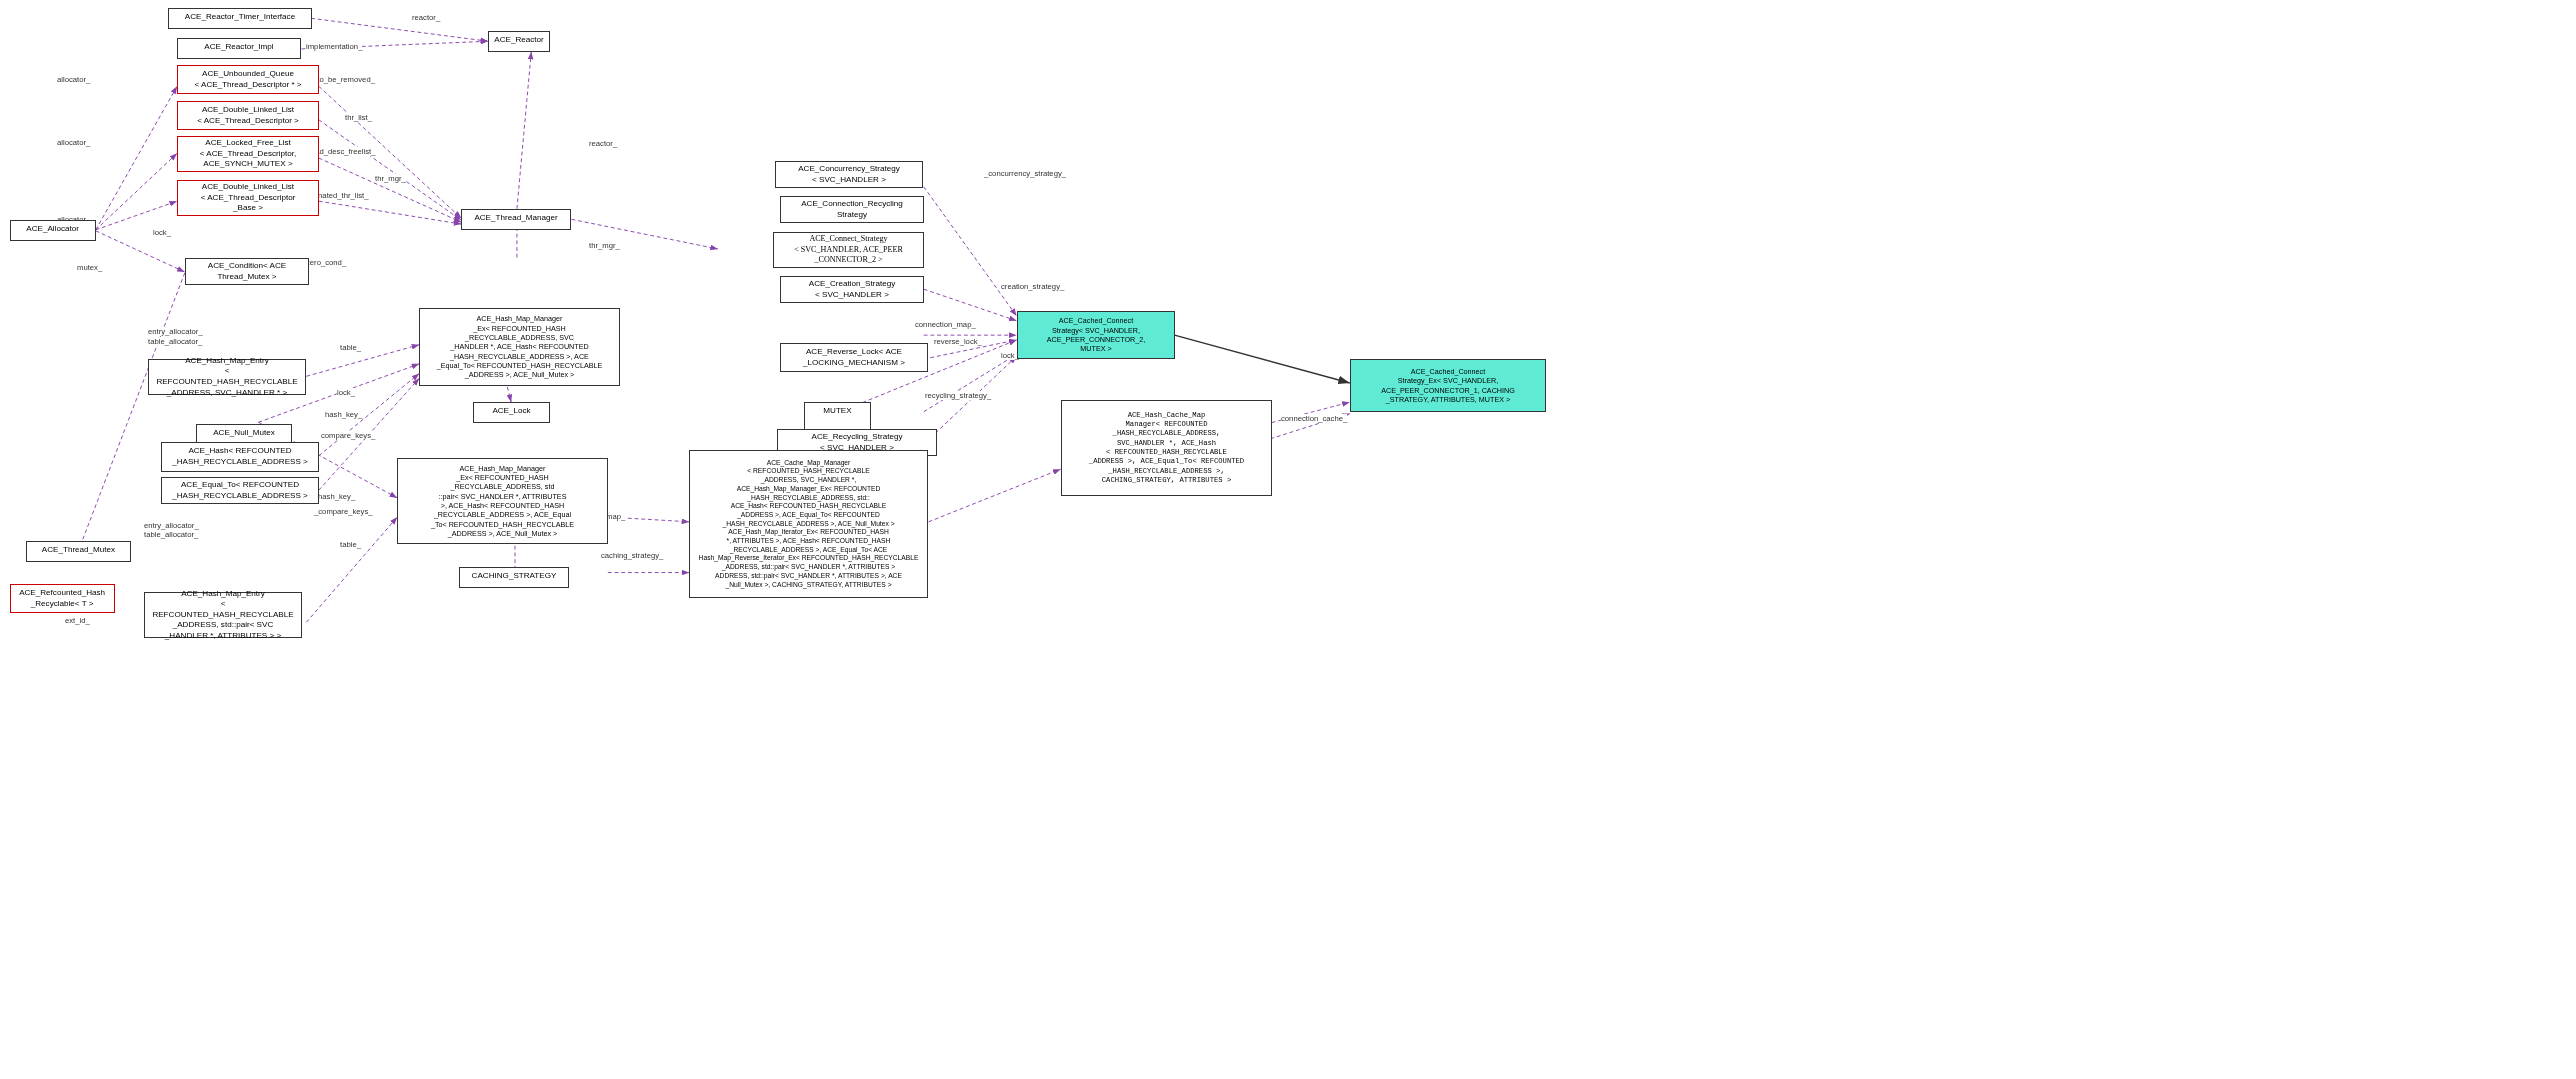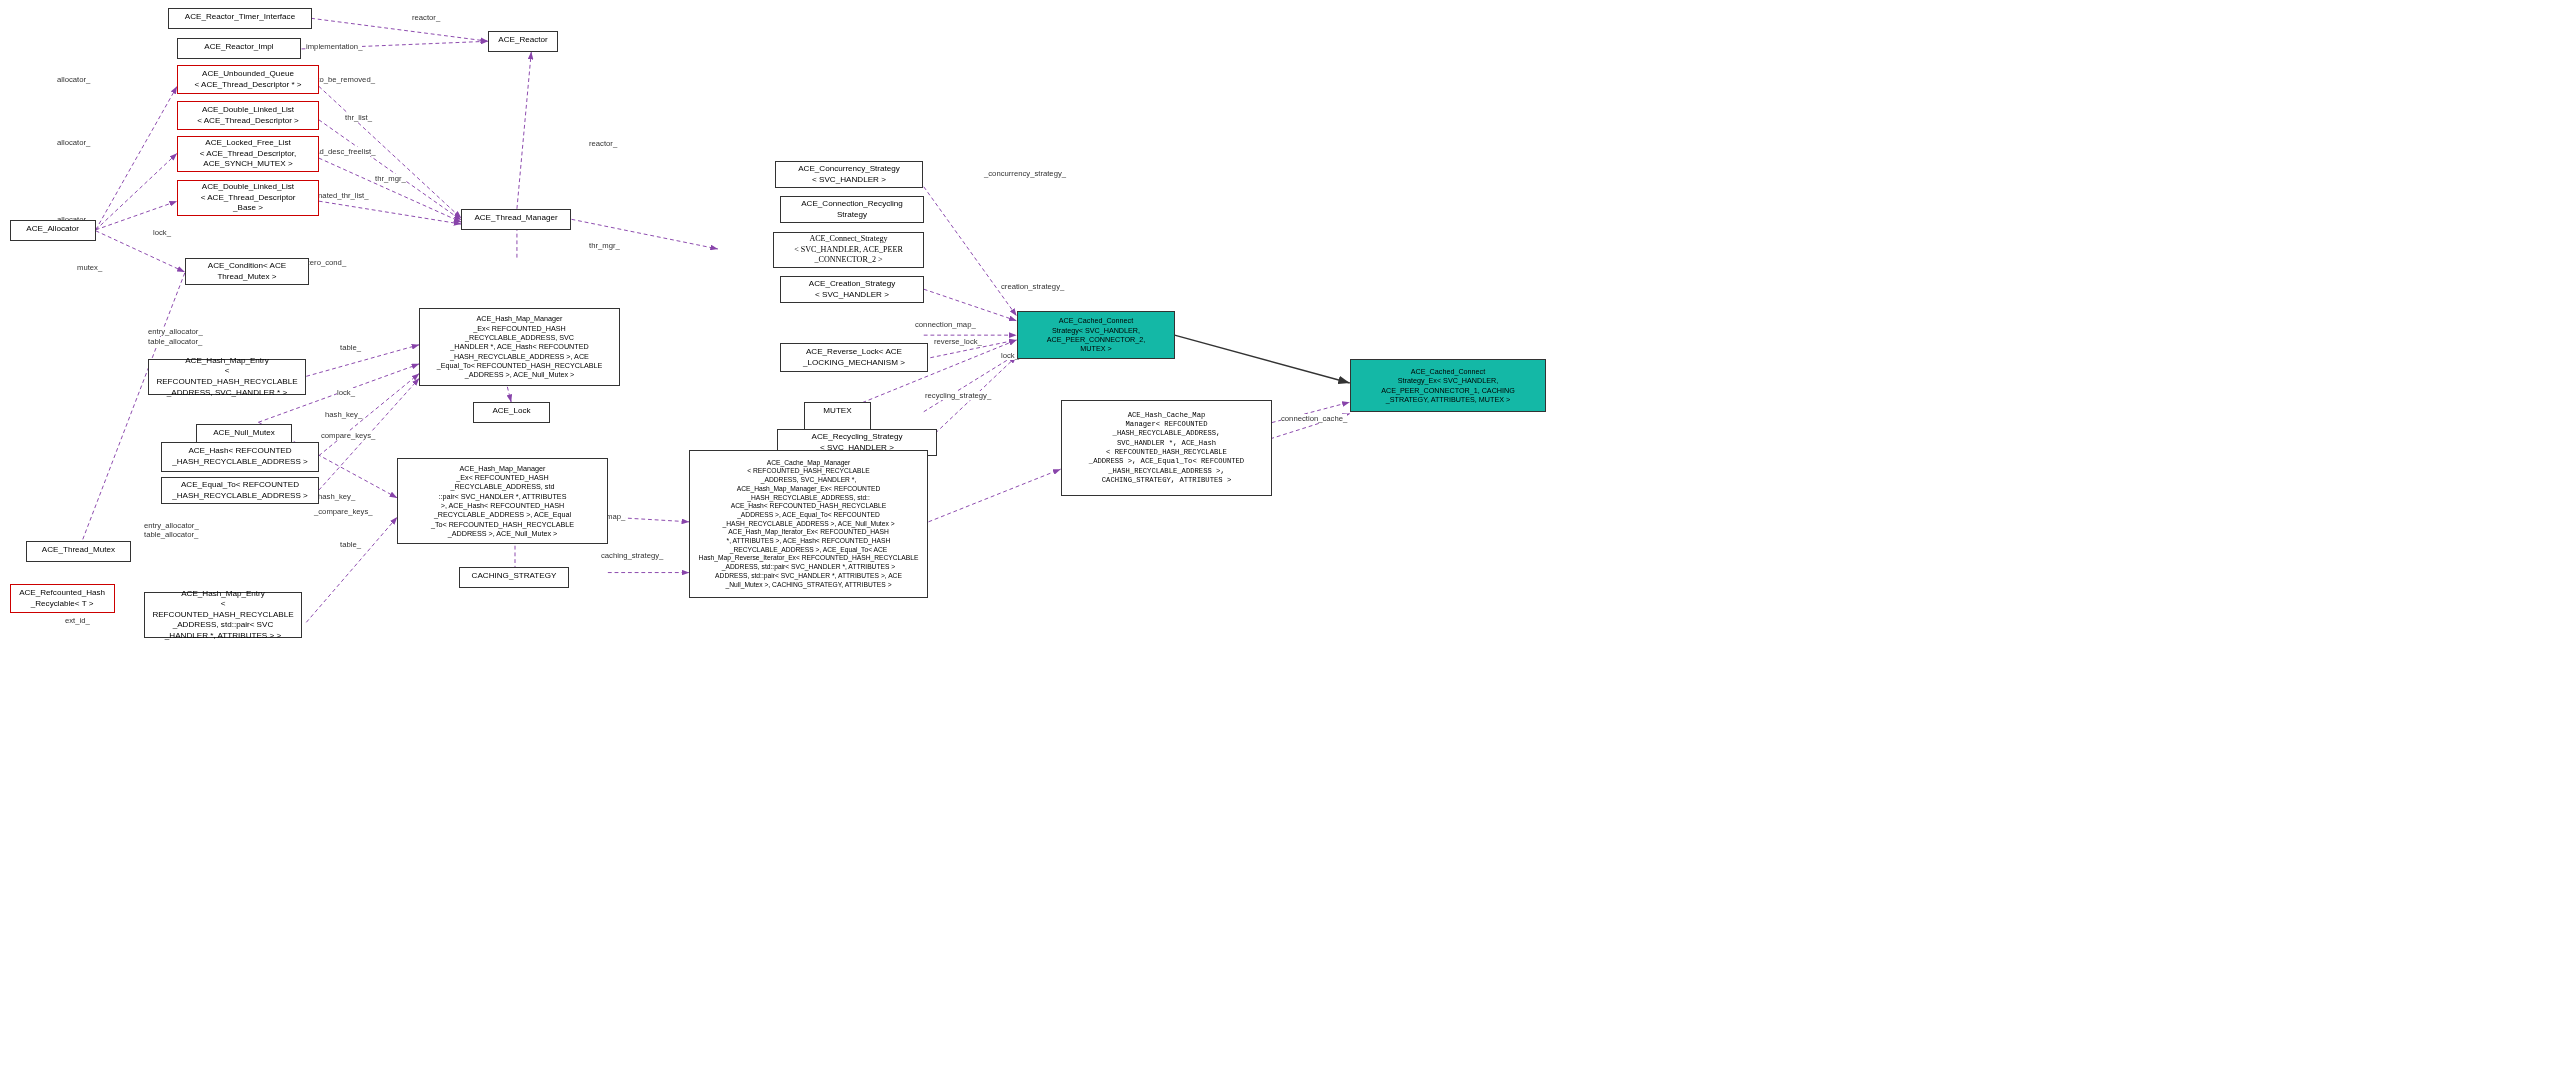--- a/index.html
+++ b/index.html
@@ -23,21 +23,21 @@
       text-align: center;
       font-size: 8.1px;
       line-height: 1.3;
       cursor: default;
     }
     .node.red-border {
       border-color: #cc0000;
       border-width: 1.4px;
     }
     .node.gray-bg {
-      background: #14b8a6;
+      background: #5eead4;
     }
     .node.bold-border {
       border-width: 1.9px;
     }
     .edge-label {
       position: absolute;
       font-size: 7.7px;
       color: #333;
       background: white;
       white-space: nowrap;
@@ -217,21 +217,21 @@
   <div class="node red-border" style="left:9.6px; top:584px; width:105px; height:29px; display:flex; align-items:center; justify-content:center;">
     <span style="white-space:pre-line">ACE_Refcounted_Hash
 _Recyclable&lt; T &gt;</span>
   </div>
   <div class="node" style="left:144px; top:592px; width:158px; height:46px; display:flex; align-items:center; justify-content:center;">
     <span style="white-space:pre-line">ACE_Hash_Map_Entry
 &lt; REFCOUNTED_HASH_RECYCLABLE
 _ADDRESS, std::pair&lt; SVC
 _HANDLER *, ATTRIBUTES &gt; &gt;</span>
   </div>
-  <div class="node" style="left:488px; top:31px; width:70px; height:21px;">
+  <div class="node" style="left:488px; top:31px; width:62px; height:21px;">
     <span>ACE_Reactor</span>
   </div>
   <div class="node" style="left:461px; top:209px; width:110px; height:21px;">
     <span>ACE_Thread_Manager</span>
   </div>
   <div class="node" style="left:419px; top:308px; width:201px; height:78px; display:flex; align-items:center; justify-content:center;">
     <span style="white-space:pre-line; font-size:7.2px;">ACE_Hash_Map_Manager
 _Ex&lt; REFCOUNTED_HASH
 _RECYCLABLE_ADDRESS, SVC
 _HANDLER *, ACE_Hash&lt; REFCOUNTED

